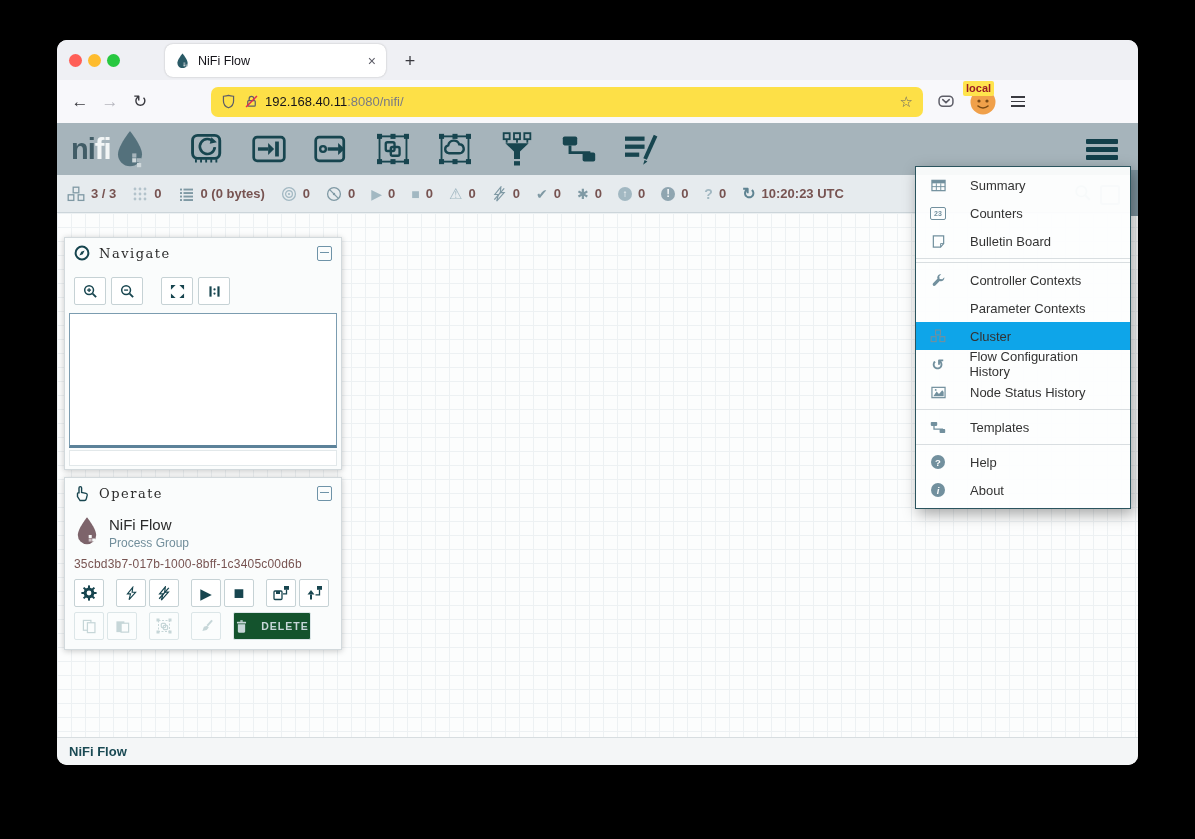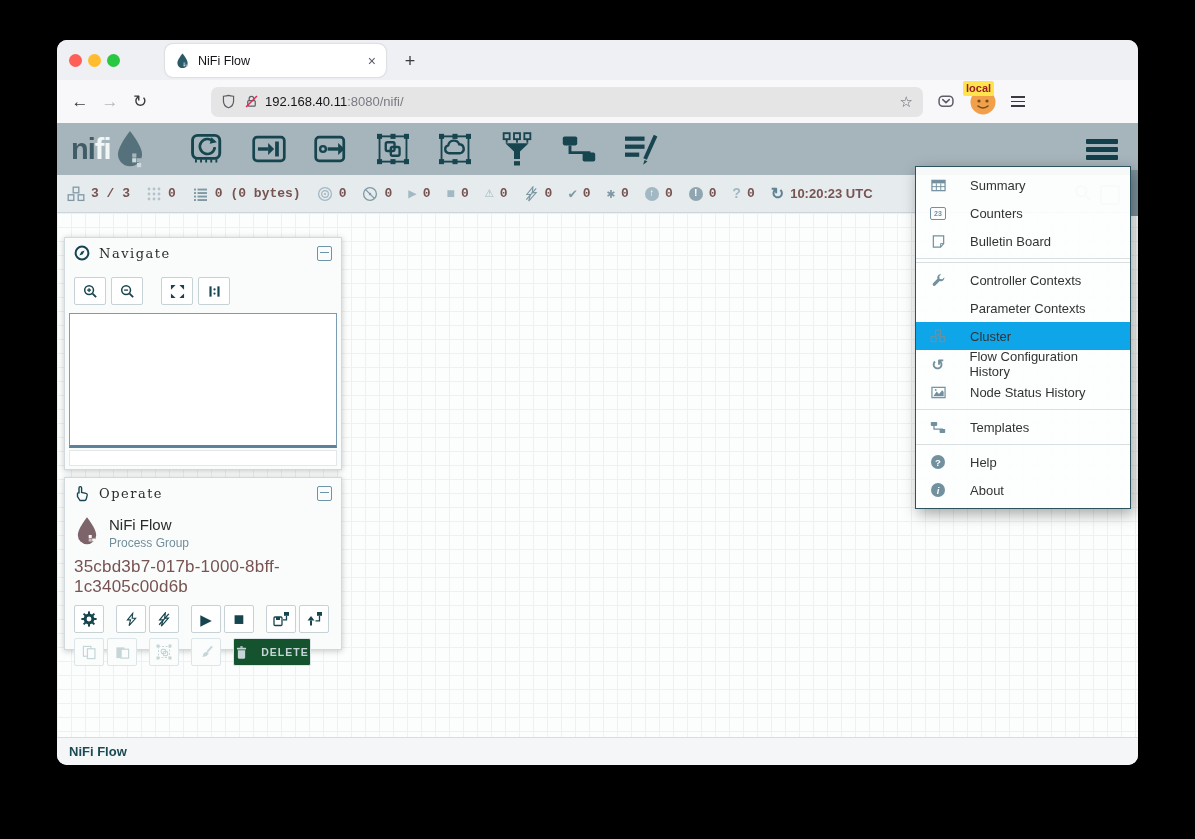--- a/index.html
+++ b/index.html
@@ -15,21 +15,21 @@
   .tab{position:absolute;left:108px;top:4px;width:221px;height:33px;background:#fff;border-radius:8px;
     box-shadow:0 0 2px rgba(0,0,0,.25);display:flex;align-items:center;padding:0 10px;box-sizing:border-box;}
   .tab-title{font-size:12.5px;color:#15141a;margin-left:8px;flex:1;}
   .tab-close{font-size:14px;color:#5b5b66;cursor:default;}
   .newtab{position:absolute;left:340px;top:8px;width:26px;height:26px;display:flex;align-items:center;
     justify-content:center;font-size:18px;color:#3a3a40;}
   .navbar{position:absolute;left:0;top:40px;right:0;height:43px;background:#f8f8fb;border-bottom:1px solid #e3e3e8;
     display:flex;align-items:center;}
   .nav-btn{width:30px;text-align:center;font-size:17px;color:#3a3a40;}
   .nav-btn.dis{color:#b6b6be;}
-  .urlbar{margin-left:56px;width:712px;height:30px;background:#e5e5e5;border-radius:7px;display:flex;
+  .urlbar{margin-left:56px;width:712px;height:30px;background:#fde047;border-radius:7px;display:flex;
     align-items:center;padding:0 10px;box-sizing:border-box;}
   .url-host{font-size:13px;color:#15141a;margin-left:6px;}
   .url-path{font-size:13px;color:#7a7a84;}
   .url-star{margin-left:auto;font-size:15px;color:#5e5e68;}
   .chrome-right{display:flex;align-items:center;gap:14px;margin-left:14px;}
   .avatar-wrap{position:relative;width:28px;height:28px;}
   .profile-badge{position:absolute;left:-6px;top:-7px;background:#ffe44d;color:#9c1c23;font-weight:bold;
     font-size:11px;padding:0 3px;border-radius:2px;line-height:15px;}
   .ff-burger{display:flex;flex-direction:column;gap:3px;}
   .ff-burger span{display:block;width:14px;height:1.8px;background:#3a3a40;}
@@ -40,21 +40,21 @@
   .logo{display:flex;align-items:center;font-weight:bold;font-size:29px;letter-spacing:-1px;}
   .logo .ni{color:#415c66;} .logo .fi{color:#f3f6f6;}
   .components{display:flex;align-items:center;gap:26px;margin-left:42px;}
   .comp{width:36px;height:36px;display:flex;align-items:center;justify-content:center;color:#17454f;}
   .nifi-burger{margin-left:auto;display:flex;flex-direction:column;gap:3px;margin-right:6px;}
   .nifi-burger span{display:block;width:32px;height:5px;background:#123f4a;border-radius:1px;}
 
   
   .statusbar{position:absolute;left:0;top:135px;right:0;height:38px;background:#e6ebee;
     border-bottom:1px solid #ccd5da;display:flex;align-items:center;padding:0 10px;box-sizing:border-box;}
-  .st{display:flex;align-items:center;gap:6px;margin-right:16px;white-space:nowrap;font-family:Liberation Mono, monospace;}
+  .st{display:flex;align-items:center;gap:6px;margin-right:16px;white-space:nowrap;}
   .st-v{font-size:13px;font-weight:bold;color:#775351;}
   .gly{font-size:14px;line-height:1;}
   .c-mid{color:#7f99a4;} .c-light{color:#a2b8c2;}
   .circle-glyph{width:14px;height:14px;border-radius:50%;color:#fff;font-size:10px;font-weight:bold;
     display:inline-flex;align-items:center;justify-content:center;line-height:1;}
   .cg-light{background:#a2b8c2;} .cg-mid{background:#8fa5b0;}
   .refresh-group{display:flex;align-items:center;gap:6px;}
   .refresh-gly{font-size:16px;font-weight:bold;color:#5e8392;}
   .st-search{position:absolute;right:46px;top:9px;color:#aebfc7;}
   .st-square{position:absolute;right:18px;top:10px;width:16px;height:16px;border:2px solid #b6c5cc;border-radius:3px;}
@@ -80,21 +80,21 @@
   .tool-btn{width:30px;height:26px;background:#fff;border:1px solid #c6d2d5;border-radius:2px;
     display:flex;align-items:center;justify-content:center;color:#17454f;}
   .tool-gap{width:8px;}
   .minimap{margin:2px 4px 0 4px;height:131px;background:#fff;border:1px solid #7b9cb0;border-bottom:3px solid #5c8299;}
   .minimap-strip{margin:2px 4px 0 4px;height:14px;background:#fff;border:1px solid #e2e8ea;}
   .op-panel{top:437px;height:173px;}
   .op-body{padding:4px 9px 0 9px;}
   .op-id-row{display:flex;align-items:flex-start;gap:9px;}
   .op-name{font-size:15px;color:#2b2b2b;padding-top:4px;}
   .op-type{font-size:12px;color:#728e9b;margin-top:3px;}
-  .op-id{font-size:17px;color:#775351;margin-top:7px;letter-spacing:.2px;}
+  .op-id{font-size:12px;color:#775351;margin-top:7px;letter-spacing:.2px;}
   .op-btns{display:flex;align-items:center;gap:3px;margin-top:8px;}
   .op-btn{width:28px;height:26px;background:#fff;border:1px solid #c6d2d5;border-radius:2px;
     display:flex;align-items:center;justify-content:center;color:#17454f;}
   .op-btn .gly{font-size:15px;}
   .op-btn.dis{color:#c6d6d8;border-color:#dce6e8;background:#fbfdfd;}
   .btn-gap{width:6px;}
   .delete-btn{width:76px;height:26px;background:#14532d;border:1px solid #dce6e8;border-radius:2px;
     display:flex;align-items:center;justify-content:center;gap:13px;color:#c6d6d8;}
   .delete-label{font-size:10.5px;font-weight:bold;letter-spacing:1px;color:#c6d6d8;}
 

